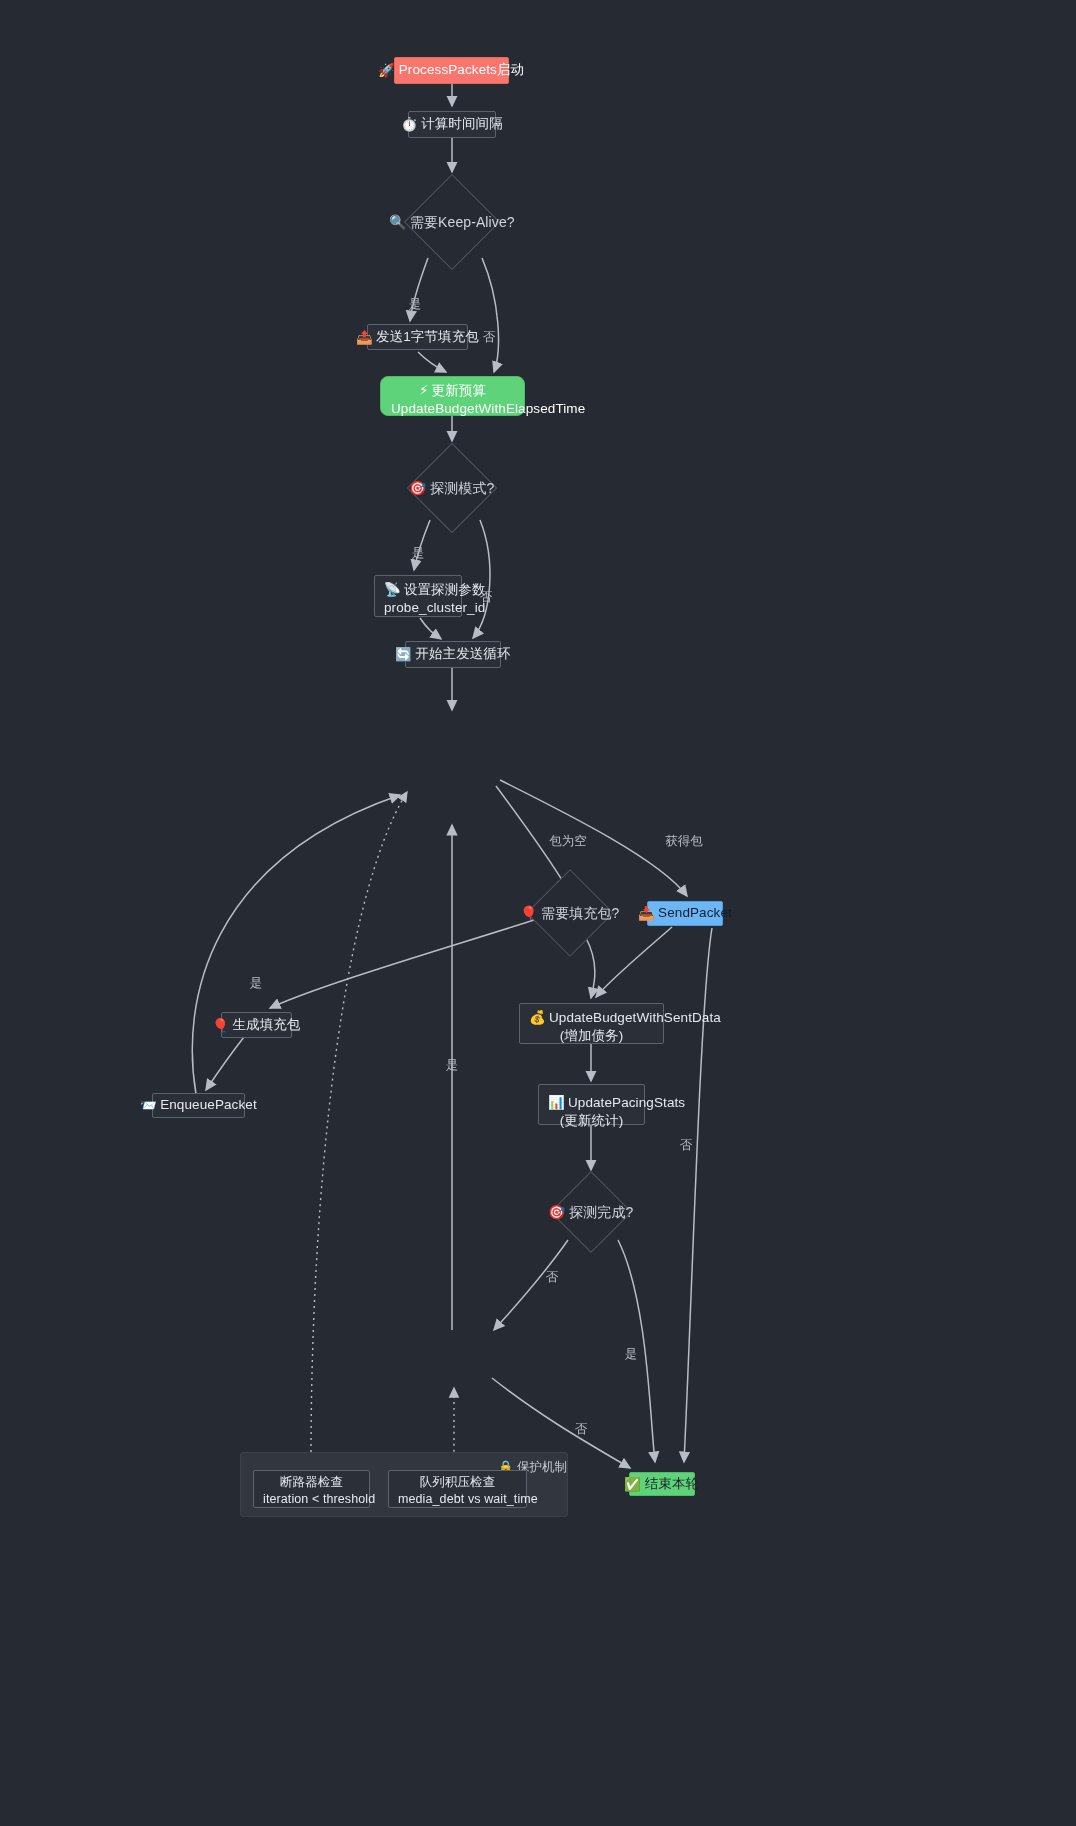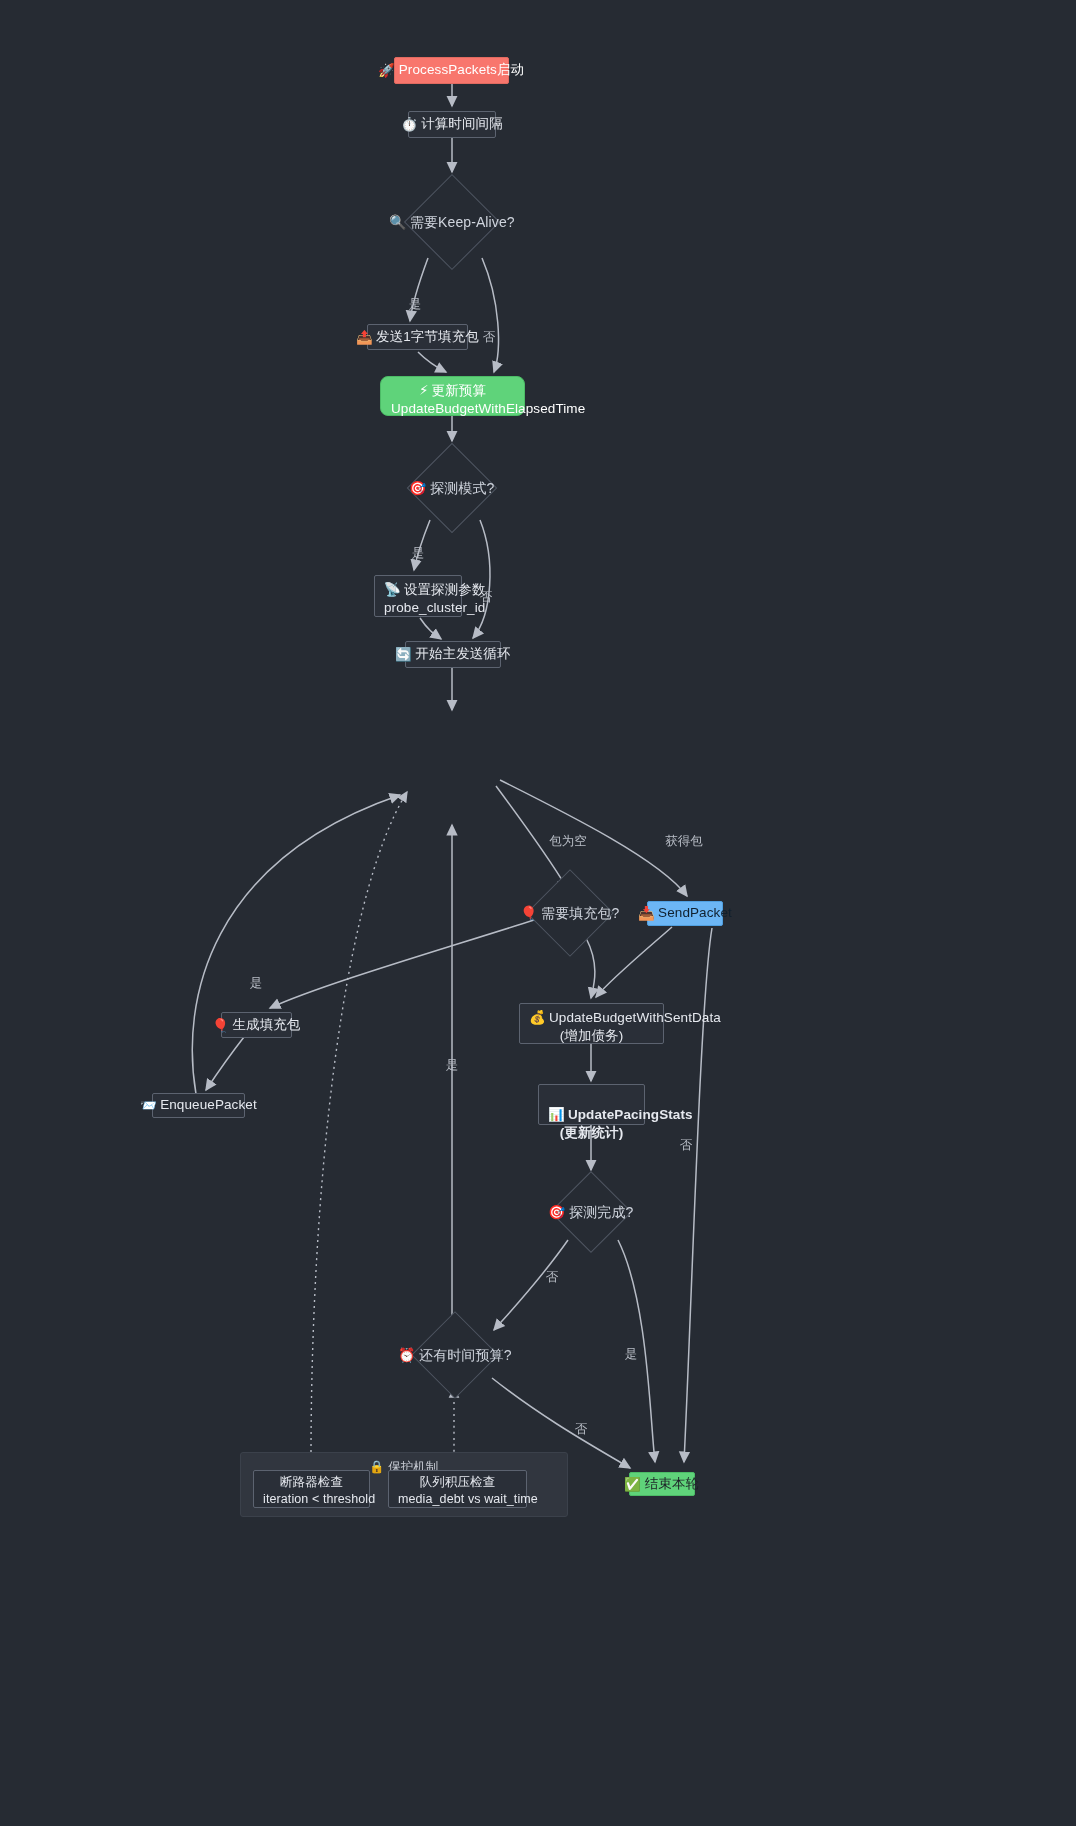--- a/index.html
+++ b/index.html
@@ -109,21 +109,21 @@
     box-sizing: border-box;
     background: #31363f;
     border: 1px solid #3b414b;
     border-radius: 3px;
   }
   .subgraph-title {
     position: absolute;
     top: 6px;
     left: 0;
     width: 100%;
-    text-align: center;
+    text-align: right;
     color: #c8ccd4;
     font-size: 12.5px;
   }
   
   .elabel {
     position: absolute;
     color: #b9bec7;
     font-size: 12.5px;
     background: transparent;
     white-space: nowrap;
@@ -258,34 +258,30 @@
   <div class="node rect" style="left:152px; top:1093px; width:93px; height:25px;">
     <span class="emoji">📨</span>
       <span>EnqueuePacket</span>
   </div>
 
   <div class="node rect" style="left:519px; top:1003px; width:145px; height:41px; display:block; padding-top:4px;">
     <span class="nline"><span class="emoji">💰</span><span>UpdateBudgetWithSentData</span></span>
     <span class="nline">(增加债务)</span>
   </div>
 
-  <div class="node rect" style="left:538px; top:1084px; width:107px; height:41px; display:block; padding-top:20px;font-weight:bold;">
+  <div class="node rect" style="left:538px; top:1084px; width:107px; height:41px; display:block; padding-top:8px;">
     <span class="nline"><span class="emoji">📊</span><span>UpdatePacingStats</span></span>
     <span class="nline">(更新统计)</span>
   </div>
 
   <div class="node diamond" style="left:546px; top:1170px; width:90px; height:84px;">
     <span class="dshape" style="width:56px; height:56px;"></span>
     <span class="dlabel"><span class="emoji">🎯</span><span>探测完成?</span></span>
   </div>
 
-  <div class="node diamond" style="left:403px; top:1311px; width:104px; height:88px;">
-    <span class="dshape" style="width:60px; height:60px;"></span>
-    <span class="dlabel"><span class="emoji">⏰</span><span>还有时间预算?</span></span>
-  </div>
 
   <div class="node green-sm" style="left:629px; top:1472px; width:66px; height:24px;">
     <span class="emoji">✅</span>
       <span>结束本轮</span>
   </div>
 
   <div class="subgraph" style="left:240px; top:1452px; width:328px; height:65px;">
     <div class="subgraph-title">
       <span class="emoji">🔒</span><span>保护机制</span>
     </div>

